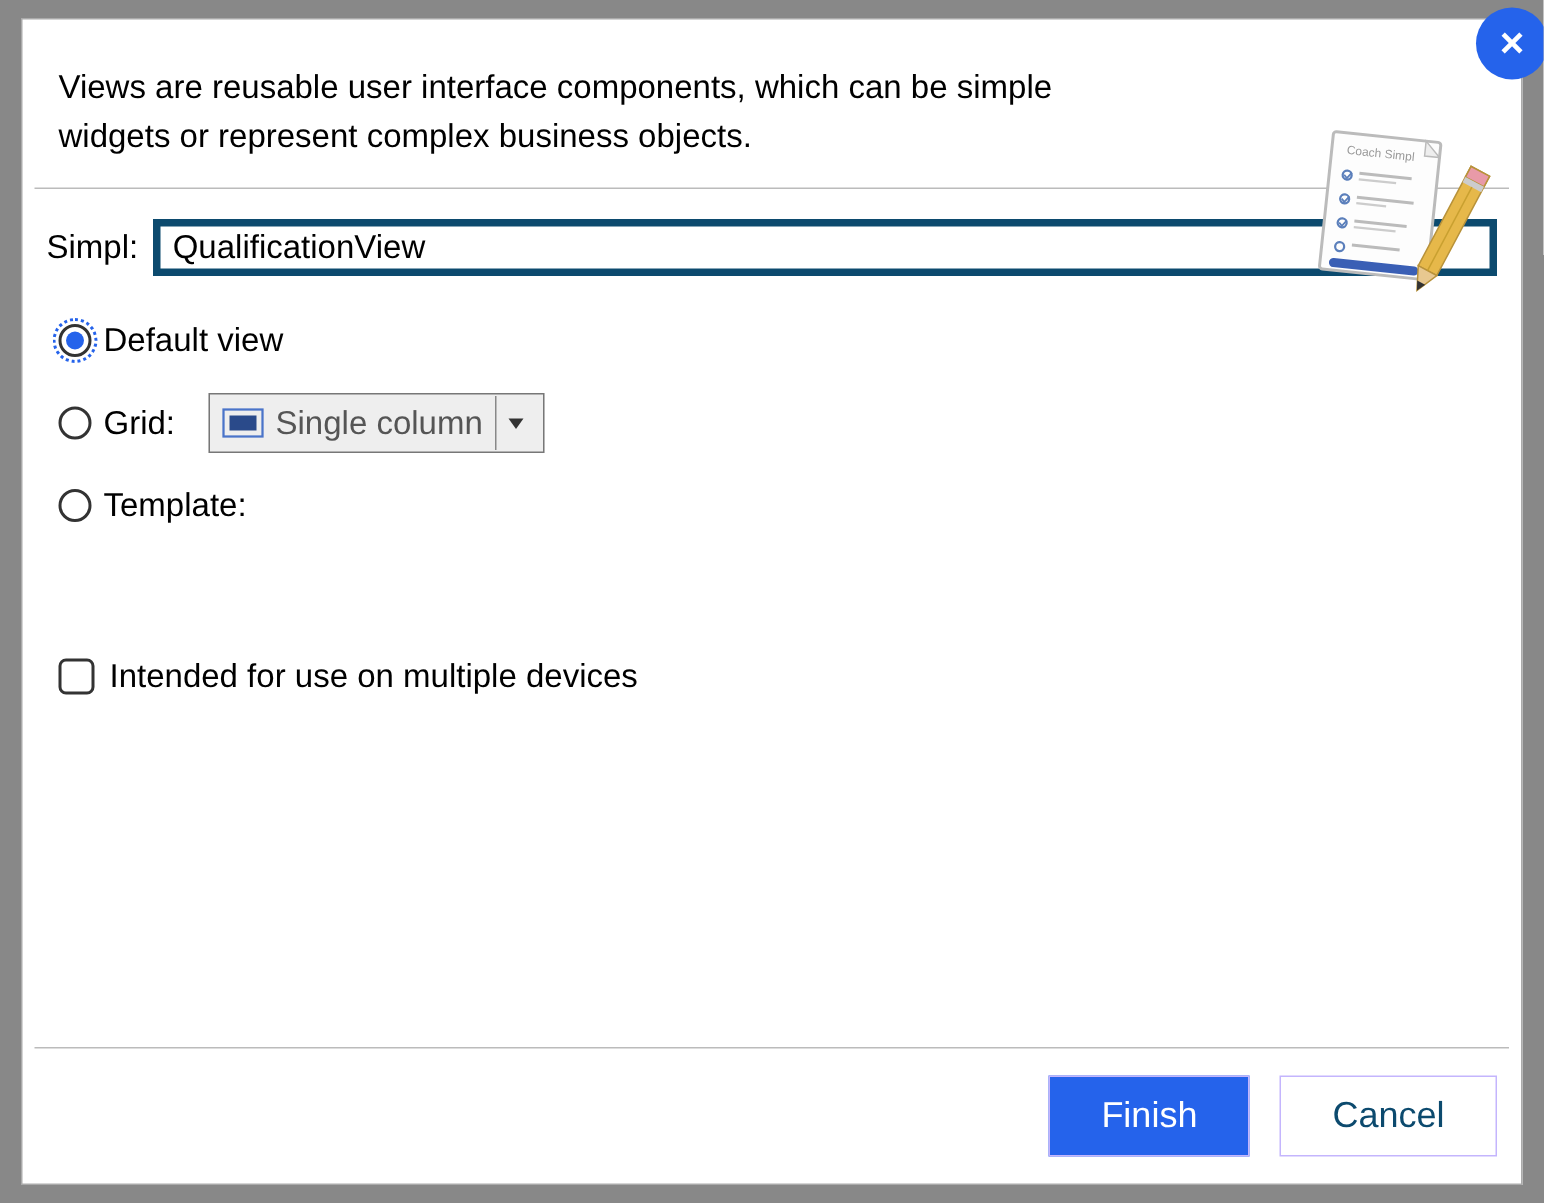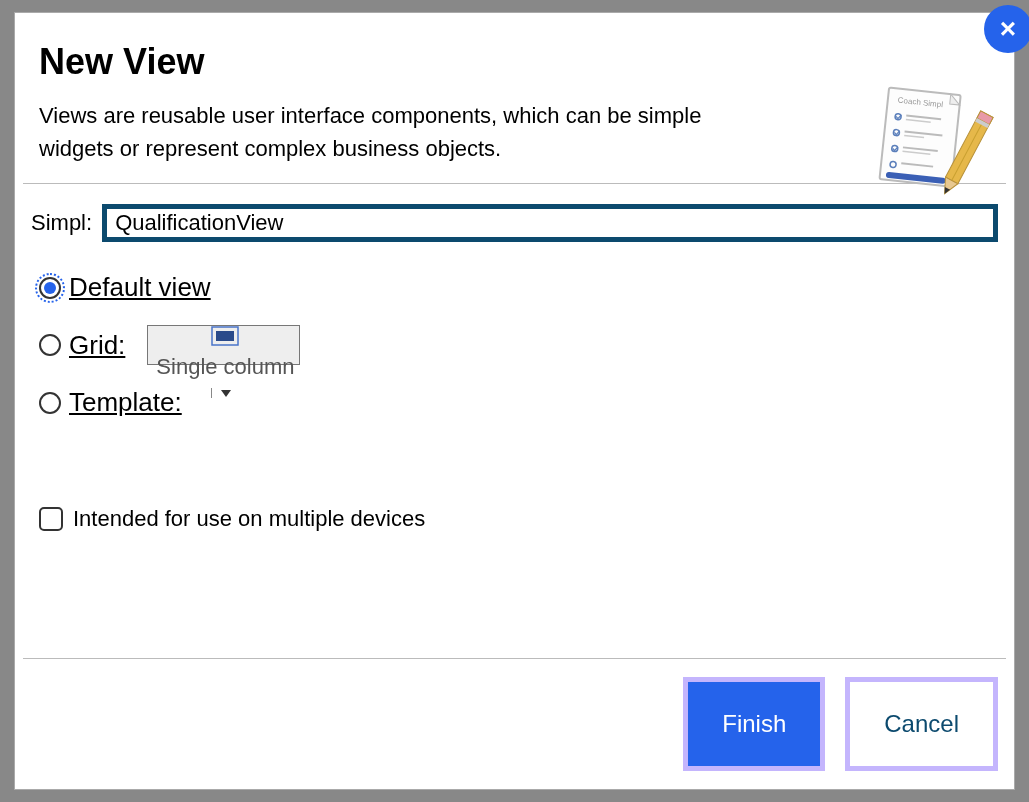--- a/index.html
+++ b/index.html
@@ -108,33 +108,31 @@
       outline-offset: 2px;
     }
     .radio.selected::after {
       content: "";
       width: 12px;
       height: 12px;
       background: #2563eb;
       border-radius: 50%;
     }
     .radio-label {
-      font-size: 26px;
-      text-decoration: underline;
+      font-size: 22px;
     }
     .select-box {
       display: inline-flex;
       align-items: center;
       background: #eee;
       border: 1px solid #777;
       height: 40px;
       padding: 0 4px 0 8px;
       gap: 8px;
       cursor: pointer;
-      flex-direction: column;
     }
     .select-text {
       font-size: 22px;
       color: #555;
     }
     .chevron-box {
       width: 28px;
       height: 36px;
       border-left: 1px solid #888;
       display: flex;
@@ -176,44 +174,43 @@
     .footer {
       border-top: 1px solid #bbb;
       margin: 0 8px;
       padding: 18px 8px 18px 8px;
       display: flex;
       justify-content: flex-end;
       gap: 20px;
     }
     .btn {
       font-size: 24px;
-      padding: 28px 34px;
+      padding: 12px 34px;
       cursor: pointer;
-      border: 5px solid #c4b5fd;
+      border: 1px solid #c4b5fd;
     }
     .btn-primary {
       background: #2563eb;
       color: #fff;
     }
     .btn-secondary {
       background: #fff;
       color: #0c4a6e;
     }
   </style>
 </head>
 <body>
 
 <div class="dialog">
 
   <div class="close-btn">
     <span>×</span>
   </div>
 
   <div class="header-section">
-    <h1 class="dialog-title">New View</h1>
     <p class="dialog-description">Views are reusable user interface components, which can be simple widgets or represent complex business objects.</p>
     <div class="header-icon">
       <svg width="130" height="130" viewBox="0 0 130 130">
         <g transform="rotate(6 55 55)">
           <rect x="20" y="8" width="72" height="92" fill="#fdfdfd" stroke="#bbb" stroke-width="2" rx="2"></rect>
           <path d="M82 8 L92 18 L82 18 Z" fill="#eee" stroke="#bbb" stroke-width="1"></path>
           <text x="30" y="22" font-size="8" fill="#999">Coach Simpl</text>
           <circle cx="32" cy="36" r="3" fill="none" stroke="#5b7fbb" stroke-width="1.5"></circle>
           <path d="M30 36 L32 38 L35 34" stroke="#5b7fbb" stroke-width="1.2" fill="none"></path>
           <line x1="40" y1="34" x2="75" y2="34" stroke="#bbb" stroke-width="2"></line>

